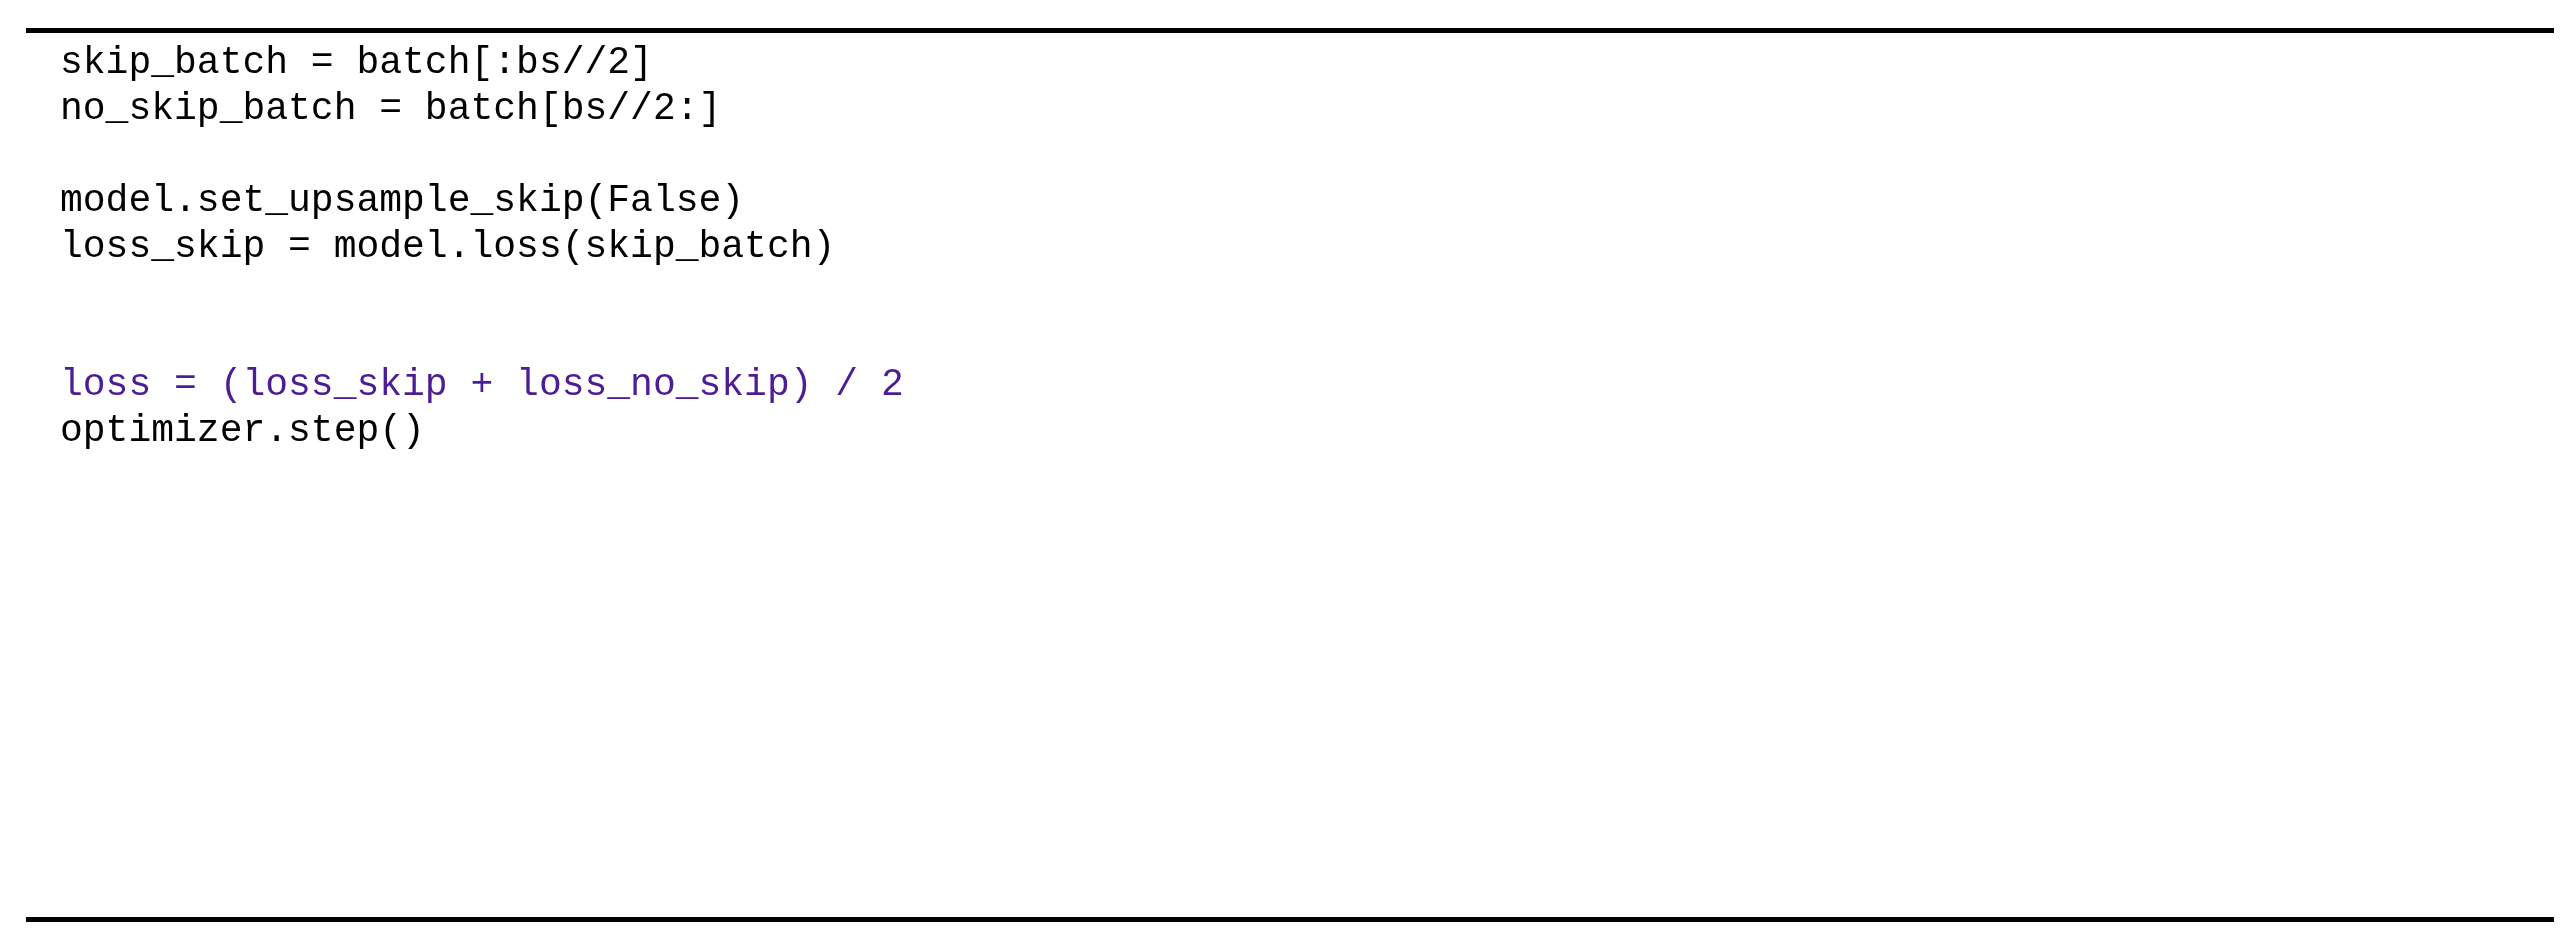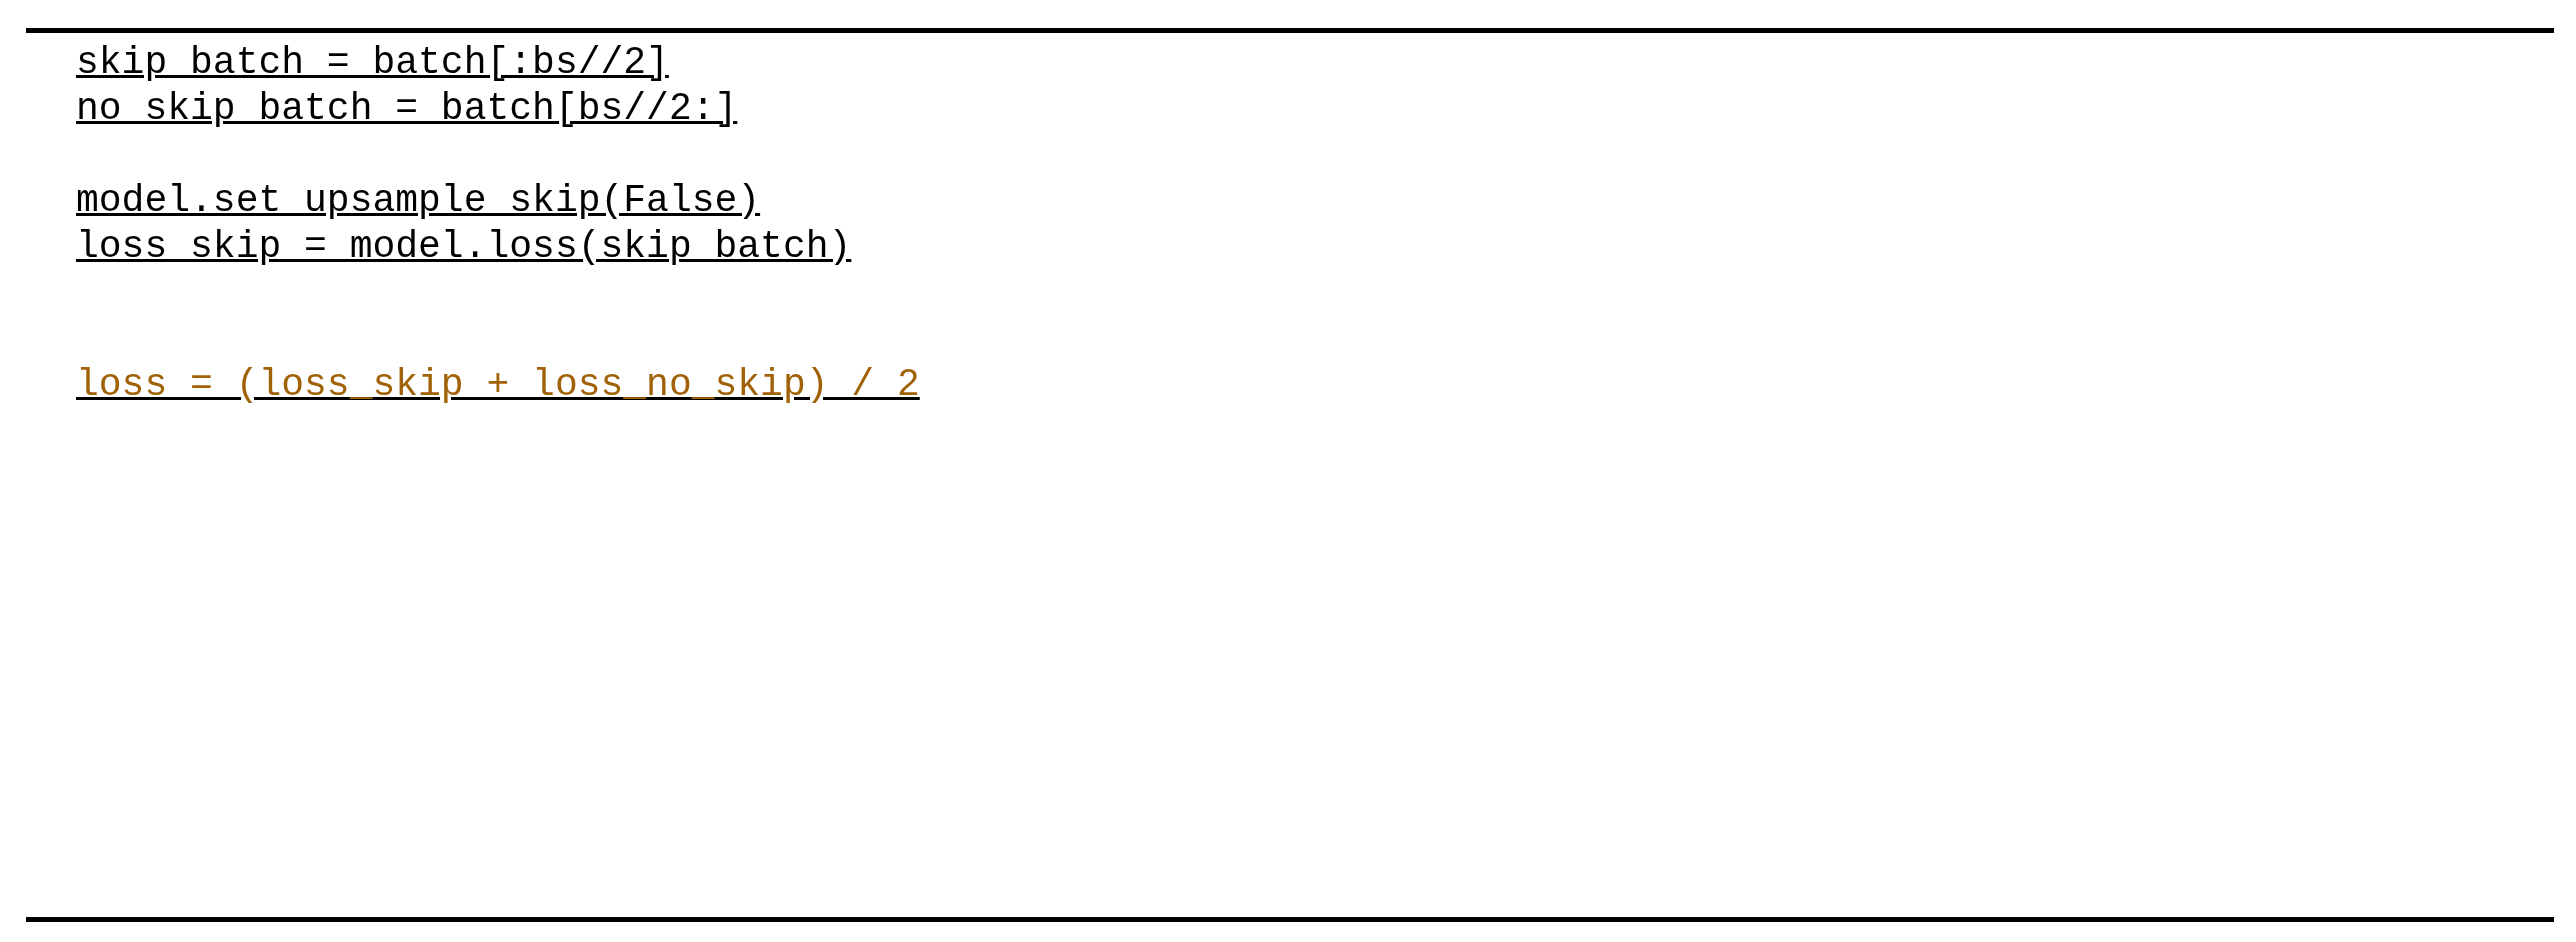--- a/index.html
+++ b/index.html
@@ -28,24 +28,23 @@
     left: 25.5px;
     width: 2528px;
     height: 4.6px;
     background: #000000;
   }
   .rule.top    { top: 28px; }
   .rule.bottom { top: 917px; }
 
   #code-body {
     position: absolute;
-    left: 76px;
+    left: 60px;
     top: 40px;
     width: 2469px;
-    text-decoration: underline;
   }
 
   .code-line {
     display: block;
     height: 46px;
     line-height: 46px;
     font-family: "Liberation Mono", "DejaVu Sans Mono", monospace;
     font-size: 38px;
     letter-spacing: 0px;
     color: #000000;
@@ -66,19 +65,20 @@
   <div class="rule top" style="background: rgb(0, 0, 0);"></div>
 
   <div id="code-body">
       <span class="code-line" style="color: rgb(0, 0, 0);">skip_batch = batch[:bs//2]</span>
       <span class="code-line" style="color: rgb(0, 0, 0);">no_skip_batch = batch[bs//2:]</span>
       <span class="code-line blank" style="color: rgb(0, 0, 0);"></span>
       <span class="code-line" style="color: rgb(0, 0, 0);">model.set_upsample_skip(False)</span>
       <span class="code-line" style="color: rgb(0, 0, 0);">loss_skip = model.loss(skip_batch)</span>
       <span class="code-line blank" style="color: rgb(0, 0, 0);"></span>
       <span class="code-line blank" style="color: rgb(0, 0, 0);"></span>
-      <span class="code-line" style="color: #a16207;">loss = (loss_skip + loss_no_skip) / 2</span>
+      <span class="code-line" style="color: #4c1d95;">loss = (loss_skip + loss_no_skip) / 2</span>
+      <span class="code-line" style="color: rgb(0, 0, 0);">optimizer.step()</span>
     </div>
 
   <div class="rule bottom" style="background: rgb(0, 0, 0);"></div>
 
 </div>
 
 
 </body></html>

